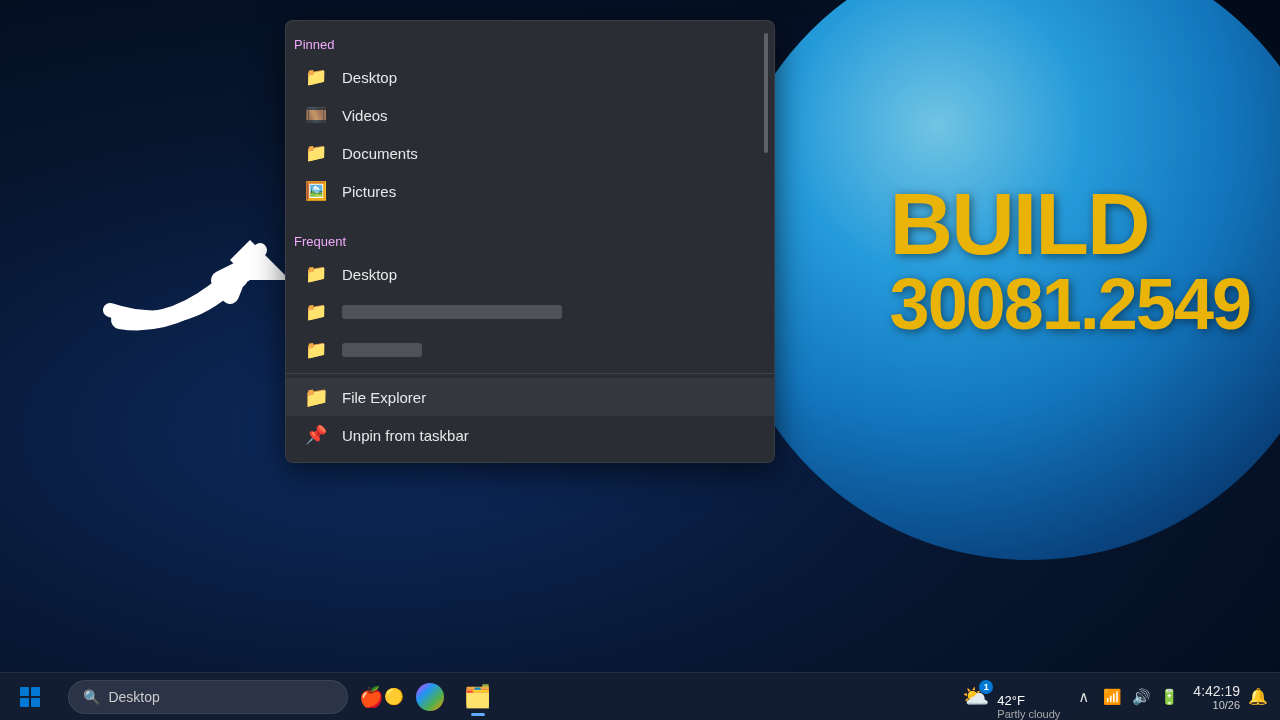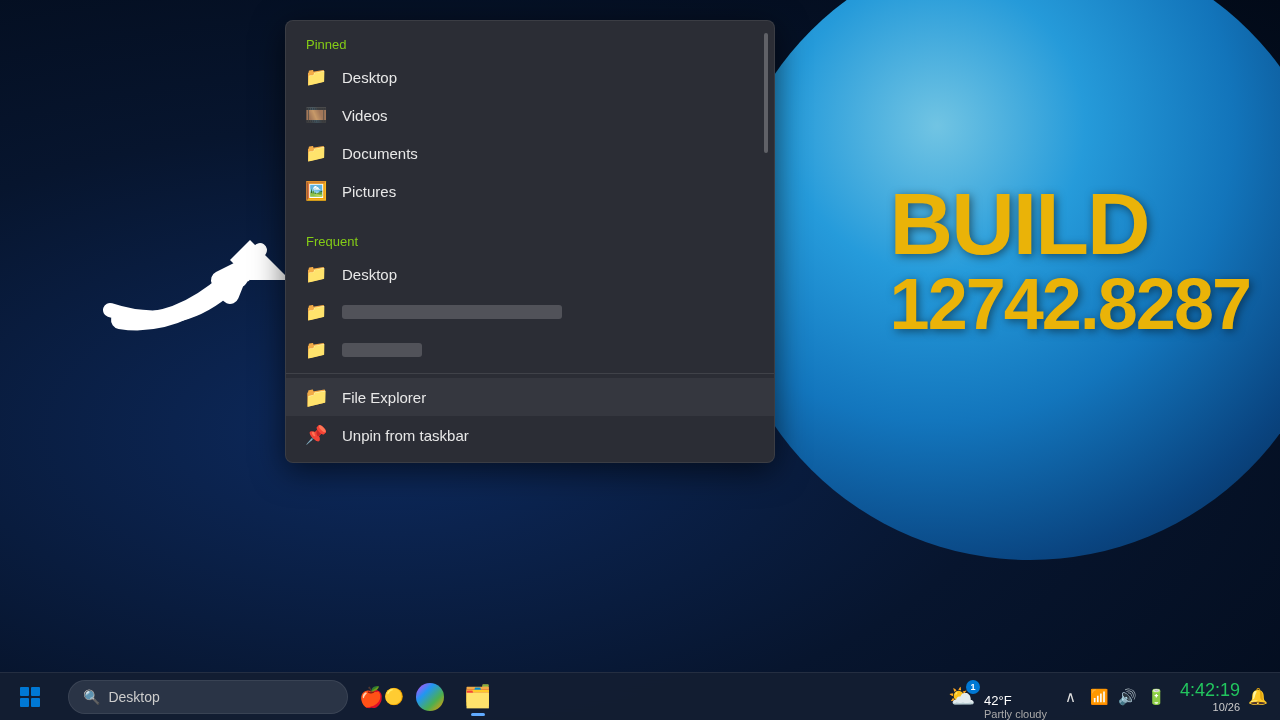--- a/index.html
+++ b/index.html
@@ -84,24 +84,24 @@
       position: absolute;
       right: 6px;
       top: 12px;
       width: 4px;
       height: 120px;
       background: rgba(255,255,255,0.25);
       border-radius: 2px;
     }
 
     .section-label {
-      color: #84cc16;
+      color: #f0abfc;
       font-size: 13px;
       font-weight: 400;
-      padding: 4px 20px 6px 20px;
+      padding: 4px 20px 6px 8px;
     }
 
     .menu-item {
       display: flex;
       align-items: center;
       padding: 8px 20px;
       cursor: pointer;
       gap: 14px;
       color: #e8e8e8;
       font-size: 15px;
@@ -295,22 +295,22 @@
     }
 
     .clock {
       display: flex;
       flex-direction: column;
       align-items: flex-end;
       cursor: pointer;
     }
 
     .clock-time {
-      color: #22c55e;
-      font-size: 18px;
+      color: #e5e5e5;
+      font-size: 14px;
     }
 
     .clock-date {
       color: #ccc;
       font-size: 11px;
     }
 
     .notif-icon {
       color: #ddd;
       font-size: 16px;
@@ -337,21 +337,21 @@
 <div class="arrow">
   <svg viewBox="0 0 200 120" fill="none" xmlns="http://www.w3.org/2000/svg" width="200" height="120">
     <path d="M 20 100 Q 80 110 140 50 L 120 60 M 140 50 L 130 75" stroke="white" stroke-width="18" stroke-linecap="round" stroke-linejoin="round" fill="none"></path>
     <polygon points="150,20 190,60 150,60 130,40" fill="white"></polygon>
     <path d="M 10 90 Q 100 120 160 30 L 145 55 M 160 30 L 140 60" stroke="white" stroke-width="14" stroke-linecap="round" fill="none"></path>
   </svg>
 </div>
 
 <div class="build-overlay">
   <span>BUILD</span>
-  <span class="build-number">12742.8287</span>
+  <span class="build-number">30081.2549</span>
 </div>
 
 <div class="context-menu">
 
   <div class="section-label">Pinned</div>
 
   <div class="menu-item">
     <span class="icon folder-blue">📁</span>
     <span>Desktop</span>
   </div>

